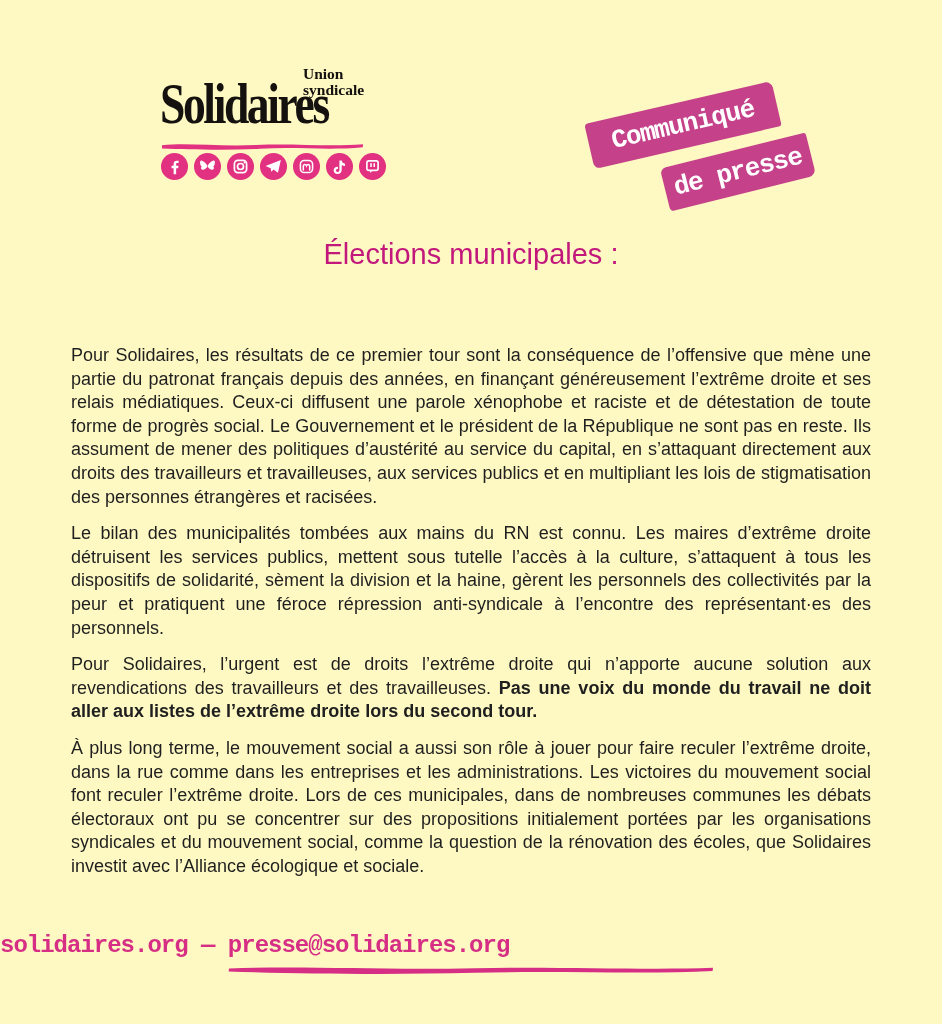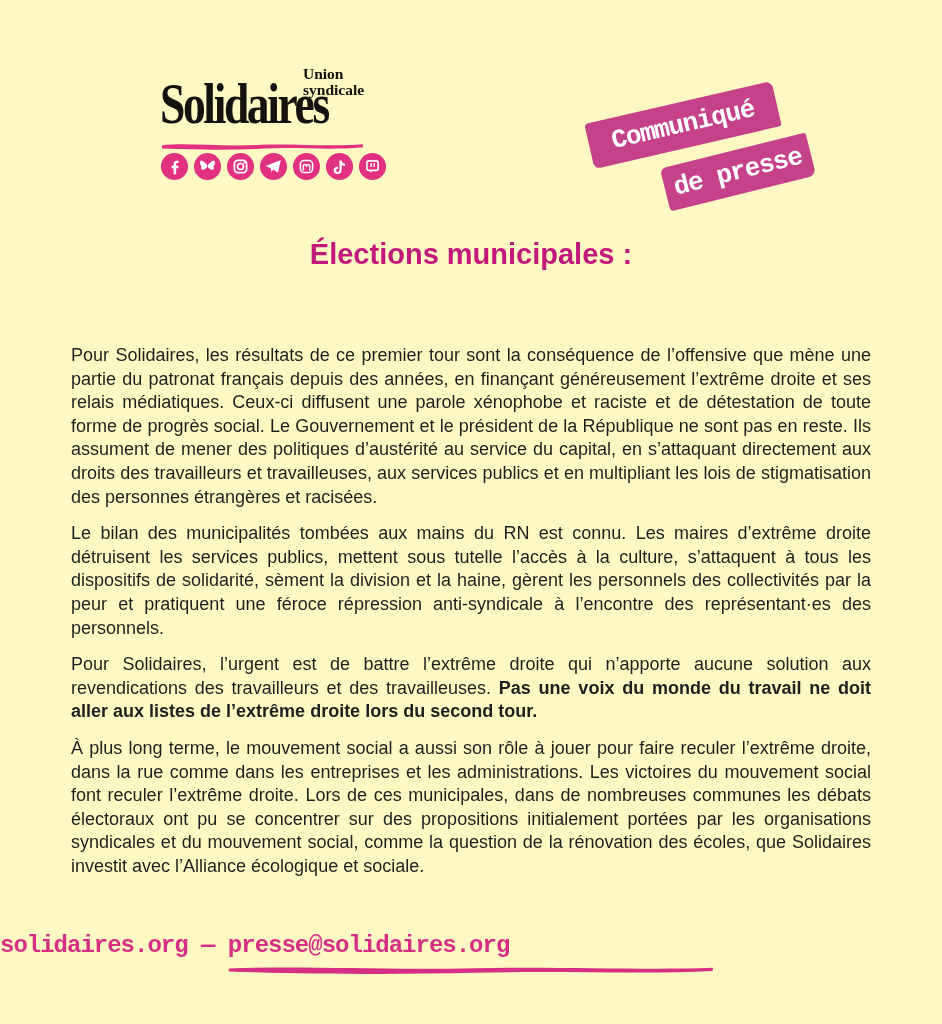--- a/index.html
+++ b/index.html
@@ -55,21 +55,21 @@
     font-size:26px;
     transform:rotate(-14deg);
     border-radius:6px 3px 7px 4px;
     z-index:1;
   }
   
   .title{
     position:absolute;left:0;right:0;top:233px;margin:0;
     text-align:center;
     color:var(--title-pink,#c2187c);
-    font-size:29px;line-height:43px;font-weight:bold;
+    font-size:29px;line-height:43px;font-weight:normal;
   }
   .title .title-line{display:block;}
   
   .body{
     position:absolute;left:71px;top:344px;width:800px;
     color:var(--ink,#1f1f1f);
     font-size:18px;line-height:23.6px;
     text-align:justify;
     hyphens:auto;-webkit-hyphens:auto;
   }
@@ -160,21 +160,21 @@
     <div class="stamp-box stamp-box2">de presse</div>
   </div>
 
   <h1 class="title">
     <span class="title-line">Élections municipales :</span>
   </h1>
 
   <div class="body" lang="fr">
     <p>Pour Solidaires, les résultats de ce premier tour sont la conséquence de l’offensive que mène une partie du patronat français depuis des années, en finançant généreusement l’extrême droite et ses relais médiatiques. Ceux-ci diffusent une parole xénophobe et raciste et de détestation de toute forme de progrès social. Le Gouvernement et le président de la République ne sont pas en reste. Ils assument de mener des politiques d’austérité au service du capital, en s’attaquant directement aux droits des travailleurs et travailleuses, aux services publics et en multipliant les lois de stigmatisation des personnes étrangères et racisées.</p>
     <p>Le bilan des municipalités tombées aux mains du RN est connu. Les maires d’extrême droite détruisent les services publics, mettent sous tutelle l’accès à la culture, s’attaquent à tous les dispositifs de solidarité, sèment la division et la haine, gèrent les personnels des collectivités par la peur et pratiquent une féroce répression anti-syndicale à l’encontre des représentant·es des personnels.</p>
-    <p><span>Pour Solidaires, l’urgent est de battre l’extrême droite qui n’apporte aucune solution aux revendications des travailleurs et des travailleuses. </span><strong>Pas une voix du monde du travail ne doit aller aux listes de l’extrême droite lors du second tour.</strong></p>
+    <p><span>Pour Solidaires, l’urgent est de droits l’extrême droite qui n’apporte aucune solution aux revendications des travailleurs et des travailleuses. </span><strong>Pas une voix du monde du travail ne doit aller aux listes de l’extrême droite lors du second tour.</strong></p>
     <p>À plus long terme, le mouvement social a aussi son rôle à jouer pour faire reculer l’extrême droite, dans la rue comme dans les entreprises et les administrations. Les victoires du mouvement social font reculer l’extrême droite. Lors de ces municipales, dans de nombreuses communes les débats électoraux ont pu se concentrer sur des propositions initialement portées par les organisations syndicales et du mouvement social, comme la question de la rénovation des écoles, que Solidaires investit avec l’Alliance écologique et sociale.</p>
   </div>
 
   <div class="footer">
     <div class="footer-text"><span>solidaires.org</span>
       <span>—</span>
       <span>presse@solidaires.org</span></div>
     <svg class="footer-underline" viewBox="0 0 492 12" preserveAspectRatio="none">
       <path d="M4 5.6C76 2.6 160 7.4 250 5.2 330 3.3 420 7.3 488 4.8l-.4 3.2c-66 3.6-150-.4-238 1.8-86 2.1-176 1-246-1.4z" fill="#d62e85"></path>
     </svg>

